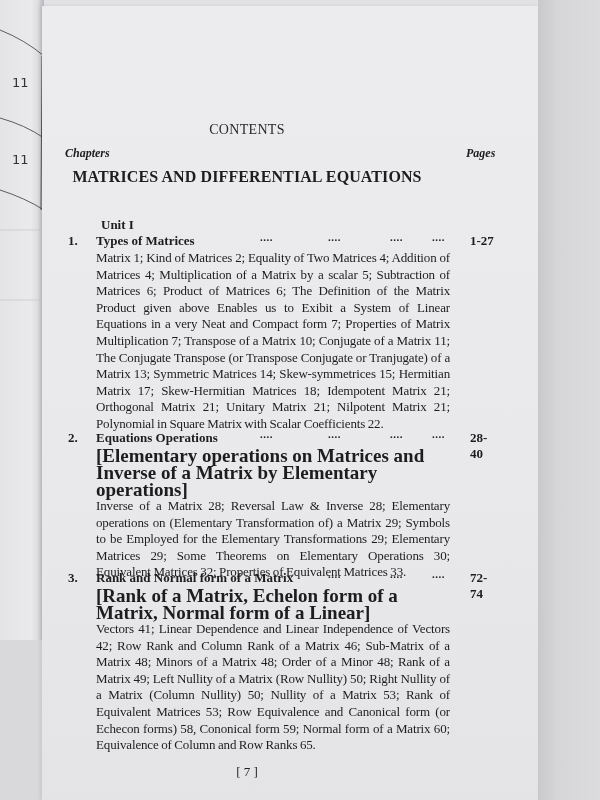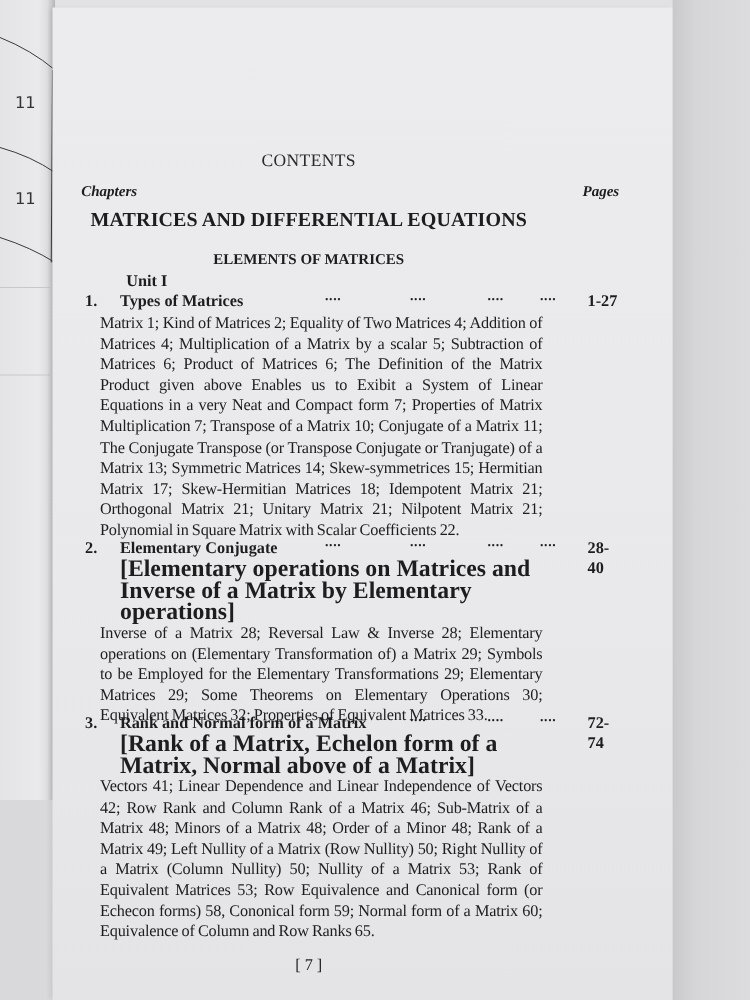--- a/index.html
+++ b/index.html
@@ -67,21 +67,21 @@
     .chapter .head .name { position: absolute; left: 28px; top: 0; }
     .chapter .head .dots {
       position: absolute; top: -2px; font-size: 11px; letter-spacing: 0.5px;
     }
     .chapter .head .pages { position: absolute; left: 402px; top: 0; }
     .chapter .sub {
       margin-left: 28px; width: 354px; font-size: 19px; font-weight: bold;
       line-height: 17px;
     }
     .chapter .body {
-      margin-left: 12px; width: 354px; font-size: 13px; line-height: 16.6px;
+      margin-left: 28px; width: 354px; font-size: 13px; line-height: 16.6px;
       text-align: justify; letter-spacing: -0.15px; word-spacing: -0.5px;
     }
     .footer {
       position: absolute; left: 0; width: 410px; top: 758px;
       text-align: center; font-size: 13px;
     }
   </style>
 </head>
 <body>
 
@@ -102,57 +102,56 @@
   <div class="shade"></div>
 </div>
 
 <div class="page">
 
   <div class="title">CONTENTS</div>
   <div class="col-label col-chapters">Chapters</div>
   <div class="col-label col-pages">Pages</div>
 
   <div class="part-title">MATRICES AND DIFFERENTIAL EQUATIONS</div>
-  <div class="section-title">ELEMENTS OF MATRICES</div>
   <div class="unit">Unit I</div>
 
   <div class="chapter" style="top:227px;">
     <div class="head">
       <span class="no">1.</span>
       <span class="name">Types of Matrices</span>
       <span class="dots" style="left:192px;">....</span>
       <span class="dots" style="left:260px;">....</span>
       <span class="dots" style="left:322px;">....</span>
       <span class="dots" style="left:364px;">....</span>
       <span class="pages">1-27</span>
     </div>
     <div class="body">Matrix 1; Kind of Matrices 2; Equality of Two Matrices 4; Addition of Matrices 4; Multiplication of a Matrix by a scalar 5; Subtraction of Matrices 6; Product of Matrices 6; The Definition of the Matrix Product given above Enables us to Exibit a System of Linear Equations in a very Neat and Compact form 7; Properties of Matrix Multiplication 7; Transpose of a Matrix 10; Conjugate of a Matrix 11; The Conjugate Transpose (or Transpose Conjugate or Tranjugate) of a Matrix 13; Symmetric Matrices 14; Skew-symmetrices 15; Hermitian Matrix 17; Skew-Hermitian Matrices 18; Idempotent Matrix 21; Orthogonal Matrix 21; Unitary Matrix 21; Nilpotent Matrix 21; Polynomial in Square Matrix with Scalar Coefficients 22.</div>
   </div>
 
   <div class="chapter" style="top:424px;">
     <div class="head">
       <span class="no">2.</span>
-      <span class="name">Elementary Conjugate</span>
+      <span class="name">Equations Operations</span>
       <span class="dots" style="left:192px;">....</span>
       <span class="dots" style="left:260px;">....</span>
       <span class="dots" style="left:322px;">....</span>
       <span class="dots" style="left:364px;">....</span>
       <span class="pages">28-40</span>
     </div>
     <div class="sub">[Elementary operations on Matrices and Inverse of a Matrix by Elementary operations]</div>
     <div class="body">Inverse of a Matrix 28; Reversal Law &amp; Inverse 28; Elementary operations on (Elementary Transformation of) a Matrix 29; Symbols to be Employed for the Elementary Transformations 29; Elementary Matrices 29; Some Theorems on Elementary Operations 30; Equivalent Matrices 32; Properties of Equivalent Matrices 33.</div>
   </div>
 
   <div class="chapter" style="top:564px;">
     <div class="head">
       <span class="no">3.</span>
       <span class="name">Rank and Normal form of a Matrix</span>
       <span class="dots" style="left:260px;">....</span>
       <span class="dots" style="left:322px;">....</span>
       <span class="dots" style="left:364px;">....</span>
       <span class="pages">72-74</span>
     </div>
-    <div class="sub">[Rank of a Matrix, Echelon form of a Matrix, Normal above of a Matrix]</div>
+    <div class="sub">[Rank of a Matrix, Echelon form of a Matrix, Normal form of a Linear]</div>
     <div class="body">Vectors 41; Linear Dependence and Linear Independence of Vectors 42; Row Rank and Column Rank of a Matrix 46; Sub-Matrix of a Matrix 48; Minors of a Matrix 48; Order of a Minor 48; Rank of a Matrix 49; Left Nullity of a Matrix (Row Nullity) 50; Right Nullity of a Matrix (Column Nullity) 50; Nullity of a Matrix 53; Rank of Equivalent Matrices 53; Row Equivalence and Canonical form (or Echecon forms) 58, Cononical form 59; Normal form of a Matrix 60; Equivalence of Column and Row Ranks 65.</div>
   </div>
 
   <div class="footer">[ 7 ]</div>
 </div>
 
 </body></html>

